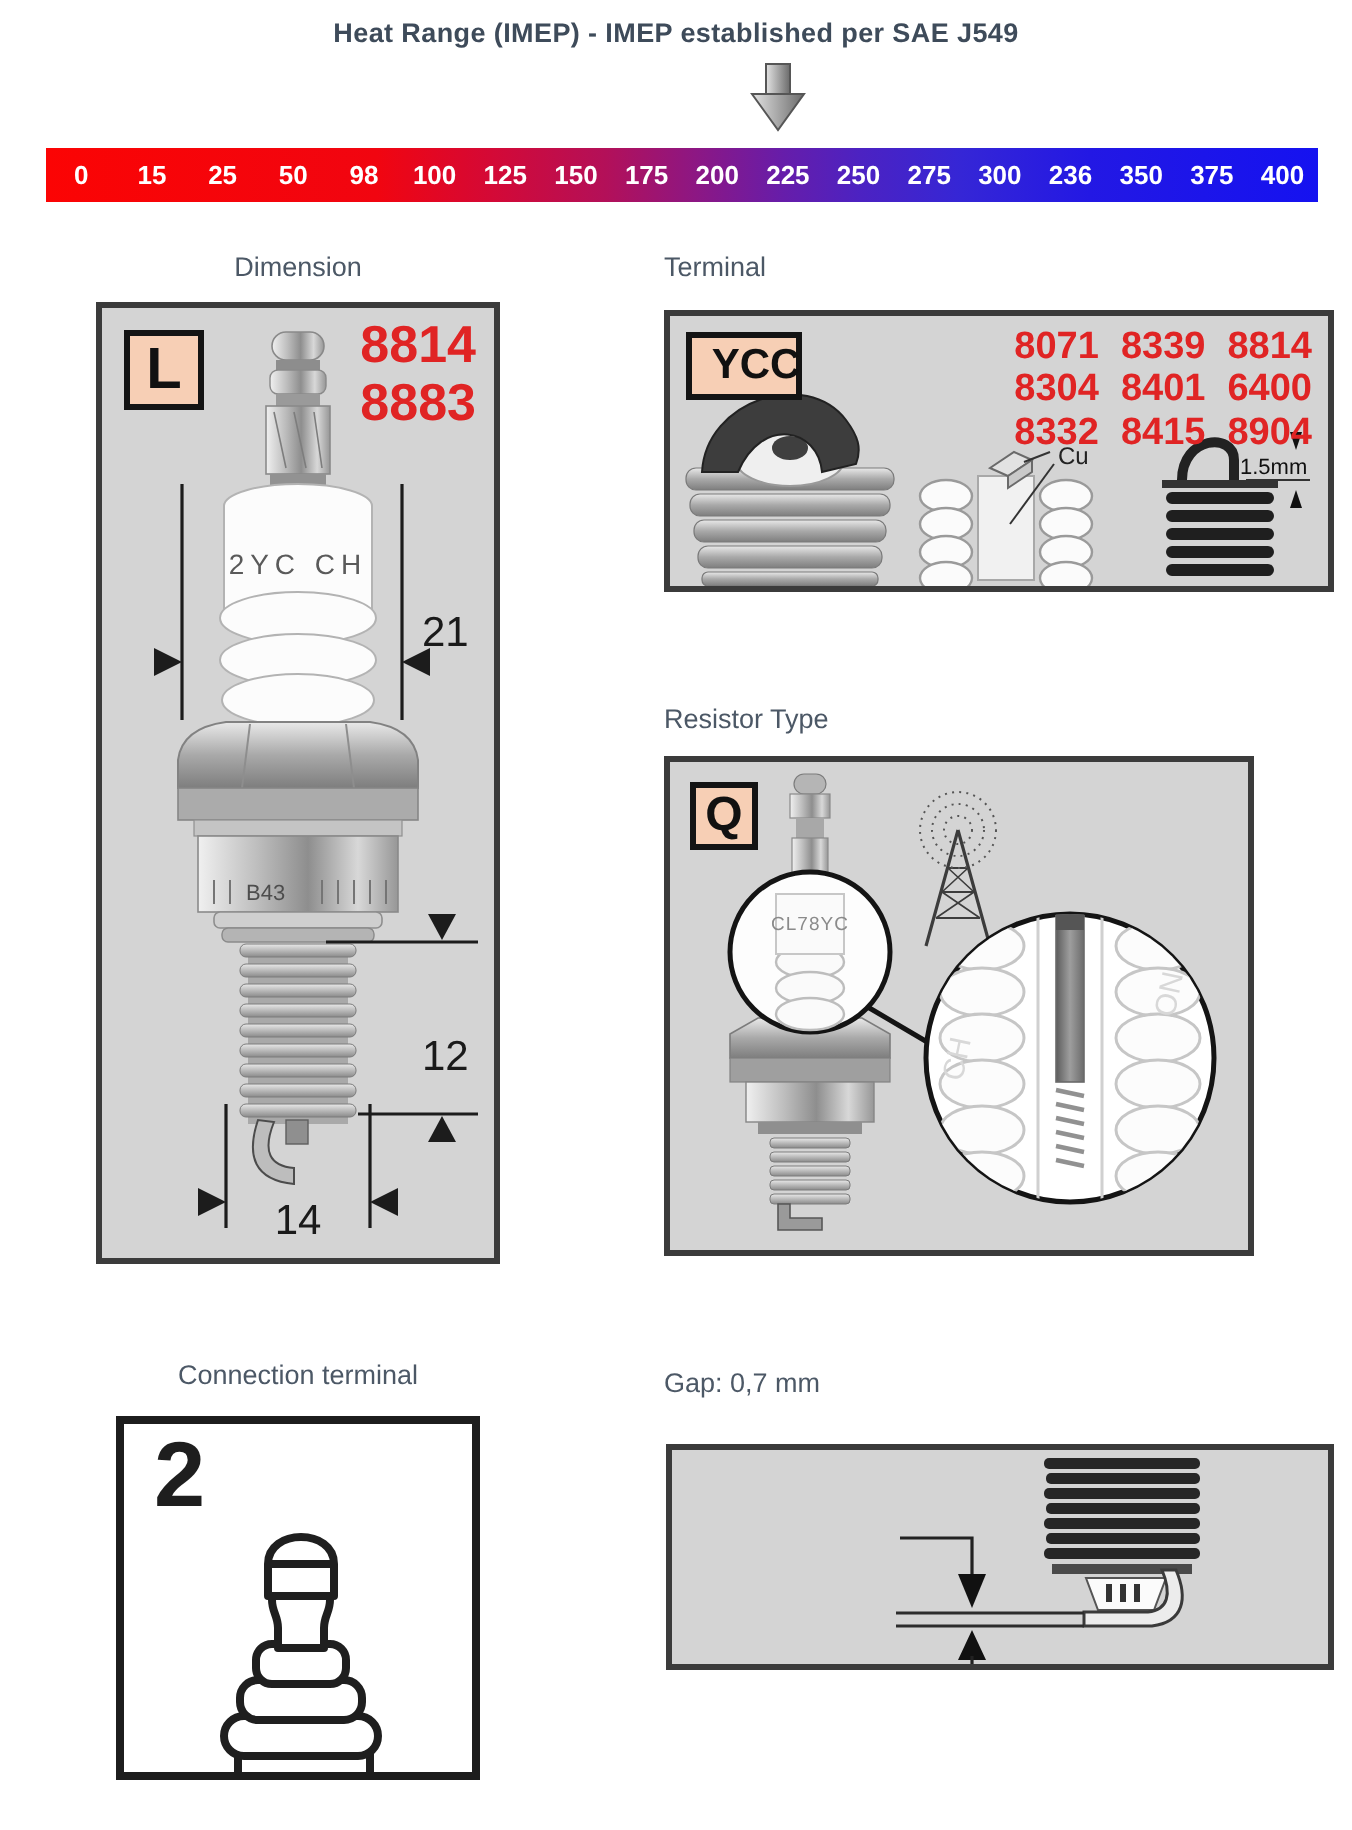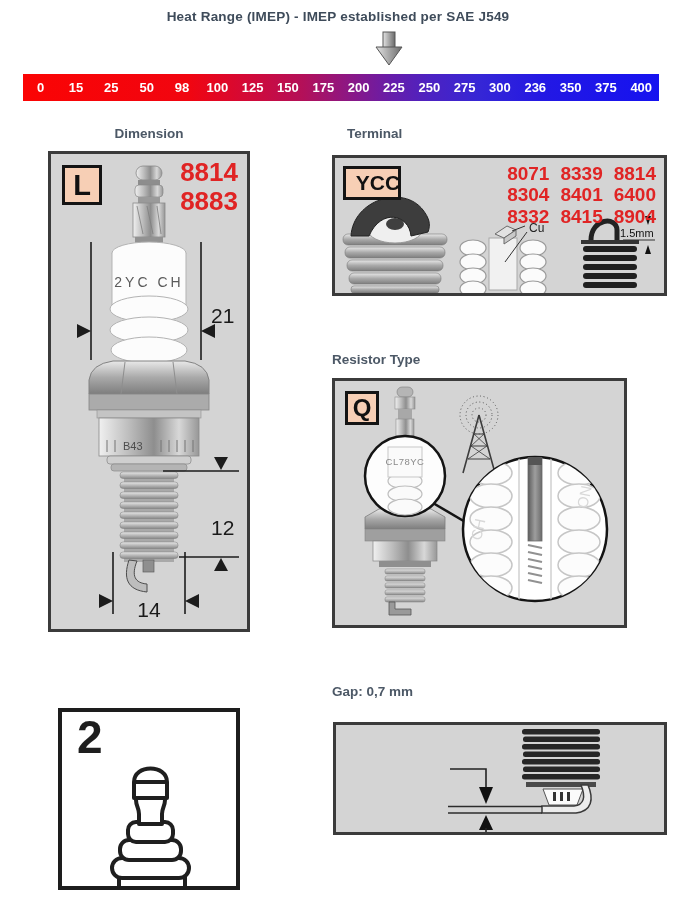--- a/index.html
+++ b/index.html
@@ -11,21 +11,21 @@
 
   .down-arrow{position:absolute;left:373px;top:31px;}
 
   .scale{position:absolute;left:23px;top:74px;width:636px;height:27px;display:flex;
          align-items:center;
          background:linear-gradient(to right,
            #fb0404 0%, #f10510 26%, #d40936 35%, #b31059 44%, #8d1783 51%,
            #661daa 58%, #4c22c2 64%, #3526d6 72%, #2318e4 82%, #1512f0 100%);}
   .scale span{flex:1;text-align:center;color:#fff;font-size:13px;font-weight:bold;}
 
-  .sec-heading{position:absolute;font-size:13.5px;font-weight:bold;color:#4c5866;}
+  .sec-heading{position:absolute;font-size:13.5px;font-weight:normal;color:#4c5866;}
   .centered{text-align:center;}
 
   .panel{position:absolute;background:#d4d4d4;border:3px solid #3b3b3b;box-sizing:border-box;}
   .panel-white{position:absolute;background:#ffffff;border:4px solid #1d1d1d;box-sizing:border-box;}
 
   .badge{position:absolute;background:#f7cfb5;border:3px solid #141414;color:#111;
          display:flex;align-items:center;justify-content:center;font-weight:bold;box-sizing:border-box;}
 
   .dim-numbers{position:absolute;right:9px;top:4px;text-align:right;color:#e02424;
                font-size:26px;font-weight:bold;line-height:1.12;}
@@ -191,21 +191,21 @@
         <polygon points="170,404 163,417 177,417"></polygon>
         <polygon points="62,447 48,440 48,454"></polygon>
         <polygon points="134,447 148,440 148,454"></polygon>
       </g>
       <text x="160" y="169" font-size="21" fill="#1a1a1a">21</text>
       <text x="160" y="381" font-size="21" fill="#1a1a1a">12</text>
       <text x="98" y="463" font-size="21" fill="#1a1a1a" text-anchor="middle">14</text>
     </svg>
   </div>
 
-  <div class="sec-heading" style="left:332px;top:126px;margin-left:15px;">Terminal</div>
+  <div class="sec-heading" style="left:332px;top:126px;">Terminal</div>
 
   <div class="panel" style="left:332px;top:155px;width:335px;height:141px;">
     <div class="badge" style="left:8px;top:8px;width:58px;height:34px;font-size:21px;padding-left:12px;">YCC</div>
     <div class="term-numbers">
       <span>8071</span>
       <span>8339</span>
       <span>8814</span>
       <span>8304</span>
       <span>8401</span>
       <span>6400</span>
@@ -346,20 +346,21 @@
             <line x1="193" y1="192" x2="207" y2="195"></line>
               <line x1="193" y1="199" x2="207" y2="202"></line>
           </g>
           <text font-size="15" fill="#d8d8d8" transform="translate(146,160) rotate(-78)">CH</text>
           <text font-size="15" fill="#d8d8d8" transform="translate(252,128) rotate(-78)">ON</text>
         </g>
       </g>
     </svg>
   </div>
 
+  <div class="sec-heading centered" style="left:48px;top:680px;width:202px;">Connection terminal</div>
 
   <div class="panel-white" style="left:58px;top:708px;width:182px;height:182px;">
     <div class="big-two">2</div>
     <svg width="174" height="174" viewBox="0 0 174 174">
       <g fill="#ffffff" stroke="#1f1f1f" stroke-width="4" stroke-linejoin="round">
         <rect x="57" y="160" width="66" height="20"></rect>
         <rect x="50" y="146" width="77" height="20" rx="10"></rect>
         <rect x="58" y="128" width="61" height="20" rx="9"></rect>
         <rect x="66" y="110" width="45" height="20" rx="8"></rect>
         <path d="M77,112 L77,102 C77,96 74,94 74,88 L74,86 L103,86 L103,88 C103,94 100,96 100,102 L100,112 Z"></path>

